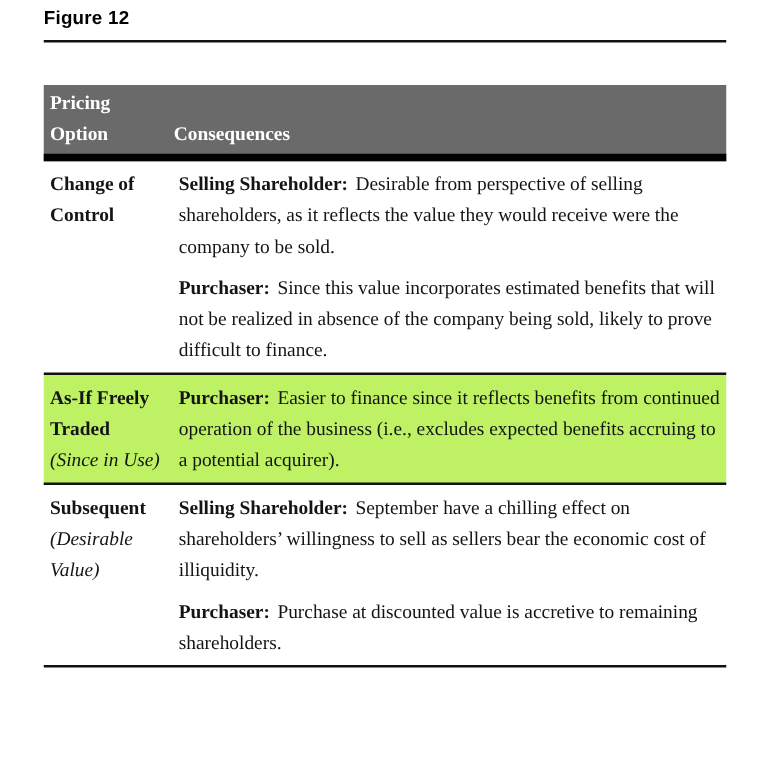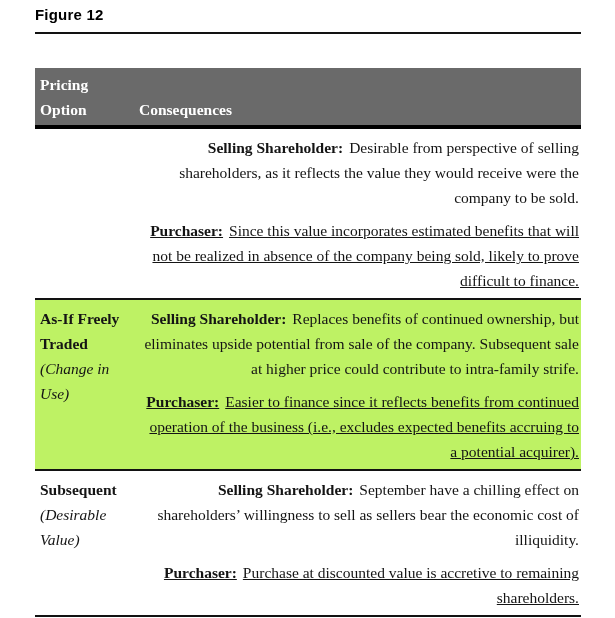--- a/index.html
+++ b/index.html
@@ -39,21 +39,21 @@
   .thead {
     display: flex;
     align-items: flex-end;
     box-sizing: border-box;
     min-height: 61px;
     background: #6a6a6a;
     color: #ffffff;
     font-weight: 700;
     font-size: 15.5px;
     line-height: 25px;
-    border-bottom: 4px solid #000000;
+    border-bottom: 6px solid #000000;
     padding-bottom: 3px;
   }
   .row {
     display: flex;
     box-sizing: border-box;
     padding-top: 6px;
     padding-bottom: 5px;
     font-size: 15.5px;
     line-height: 25px;
   }
@@ -66,55 +66,55 @@
     padding-left: 5px;
     padding-right: 5px;
   }
   .col2 {
     flex: 1;
     box-sizing: border-box;
     padding-right: 4px;
   }
   .opt-name { font-weight: 700; }
   .opt-qual { font-style: italic; }
-  .para { margin: 0 0 8px 4px; text-align: right; }
-  .para:last-child { margin-bottom: 0; text-decoration: underline; }
+  .para { margin: 0 0 8px 4px; }
+  .para:last-child { margin-bottom: 0; }
   .lead { font-weight: 700; margin-right: 6px; }
 </style>
 </head>
 <body>
 
 <div class="page">
 
   <div class="fig-title">Figure 12</div>
   <div class="title-rule"></div>
 
   <div class="fig-table">
 
     <div class="thead">
       <div class="col1">Pricing Option</div>
       <div class="col2">Consequences</div>
     </div>
 
     <div class="row rule">
       <div class="col1">
+        <div class="opt-name">Change of Control</div>
       </div>
       <div class="col2">
         <p class="para"><span class="lead">Selling Shareholder:</span><span>Desirable from perspective of selling shareholders, as it reflects the value they would receive were the company to be sold.</span></p>
         <p class="para"><span class="lead">Purchaser:</span><span>Since this value incorporates estimated benefits that will not be realized in absence of the company being sold, likely to prove difficult to finance.</span></p>
       </div>
     </div>
 
     <div class="row rule shaded">
       <div class="col1">
         <div class="opt-name">As-If Freely Traded</div>
-        <div class="opt-qual">(Change in Use)</div>
+        <div class="opt-qual">(Since in Use)</div>
       </div>
       <div class="col2">
-        <p class="para"><span class="lead">Selling Shareholder:</span><span>Replaces benefits of continued ownership, but eliminates upside potential from sale of the company.  Subsequent sale at higher price could contribute to intra-family strife.</span></p>
         <p class="para"><span class="lead">Purchaser:</span><span>Easier to finance since it reflects benefits from continued operation of the business (i.e., excludes expected benefits accruing to a potential acquirer).</span></p>
       </div>
     </div>
 
     <div class="row rule">
       <div class="col1">
         <div class="opt-name">Subsequent</div>
         <div class="opt-qual">(Desirable Value)</div>
       </div>
       <div class="col2">

